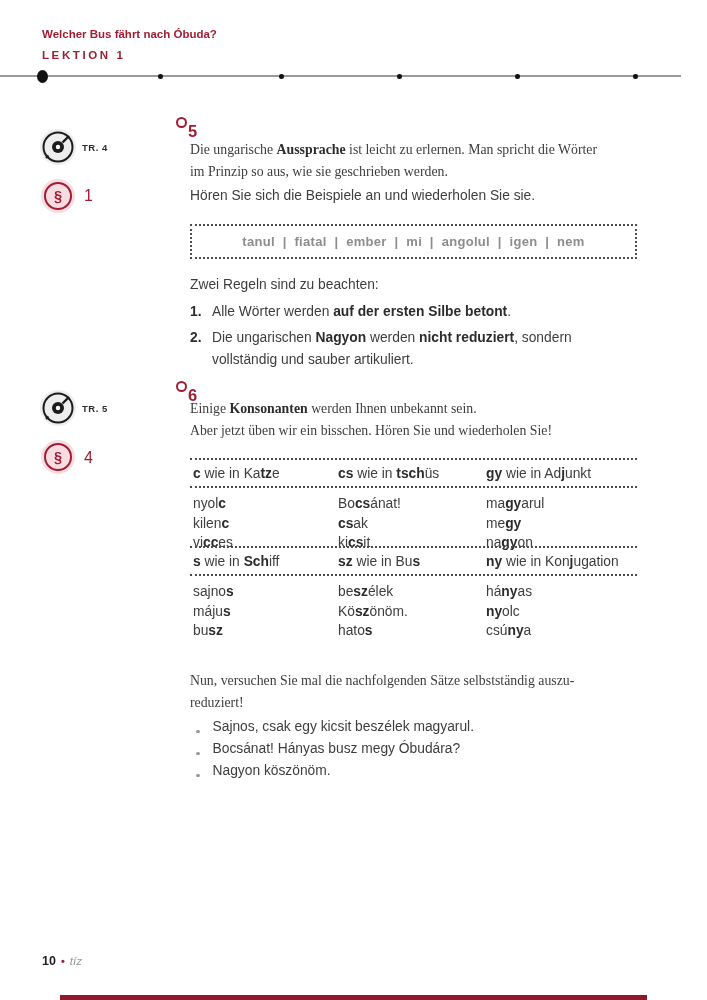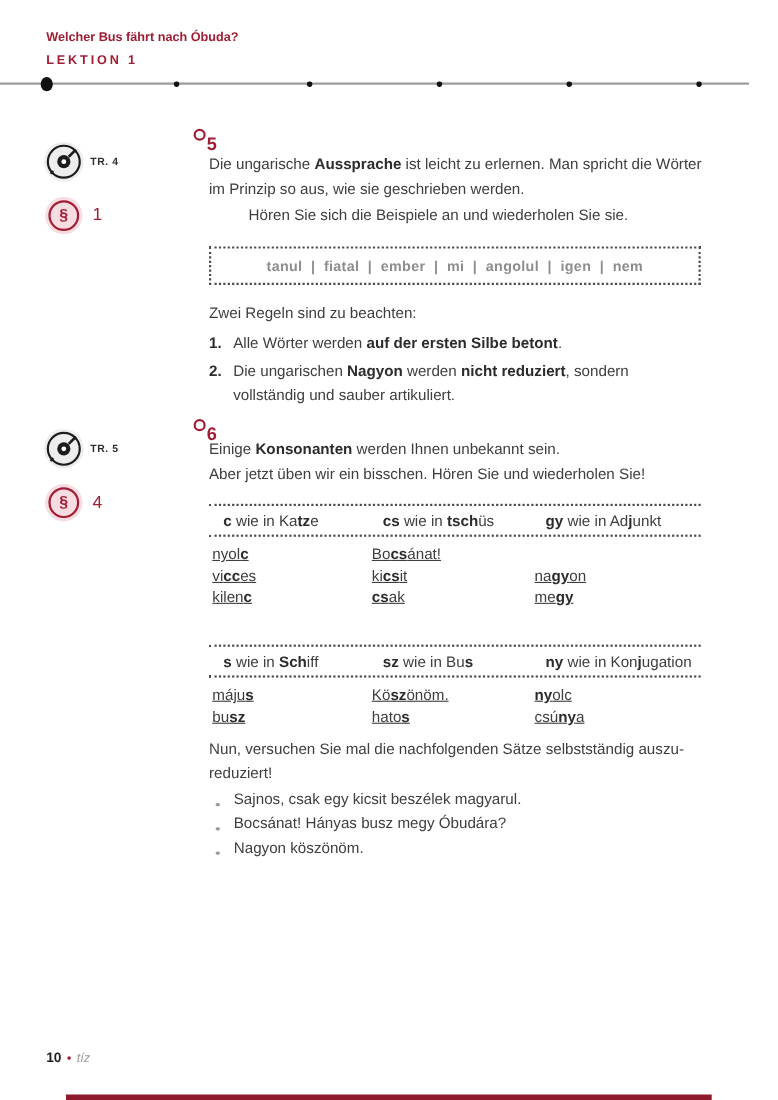--- a/index.html
+++ b/index.html
@@ -23,47 +23,47 @@
   .law-badge{position:absolute;width:34px;height:34px;border-radius:50%;background:#f7dde2;display:flex;align-items:center;justify-content:center;}
   .law-inner{width:24px;height:24px;border:2.2px solid #a01d33;border-radius:50%;display:flex;align-items:center;justify-content:center;font-size:14.5px;font-weight:700;color:#a01d33;line-height:1;}
   .law-num{position:absolute;font-size:16px;font-weight:400;color:#a01d33;}
 
   
   .sec-ring{position:absolute;width:7px;height:7px;border:2.6px solid #a01d33;border-radius:50%;}
   .sec-num{position:absolute;font-size:16.5px;font-weight:700;color:#a01d33;}
 
   
   .content{position:absolute;left:190px;width:449px;font-size:13.8px;line-height:21.5px;color:#3e3e3e;}
-  .line{white-space:nowrap;}
+  .line{white-space:nowrap;font-family:Liberation Serif, serif;}
 
   .word-box{
     position:absolute;left:190px;top:224px;width:443px;height:31px;
     border:2px dotted #4c4c4c;display:flex;align-items:center;justify-content:center;
     font-size:13px;font-weight:700;color:#8d8d8d;white-space:pre;letter-spacing:0.3px;
   }
 
   .rule{display:flex;}
   .rule-num{width:22px;font-weight:700;color:#2c2c2c;flex:none;}
   .rule-text{width:427px;}
 
   
   .dtable{position:absolute;left:190px;width:447px;border-top:2px dotted #4c4c4c;font-size:13.8px;}
   .trow{display:grid;grid-template-columns:145px 148px 1fr;padding-left:3px;}
-  .thead{padding-top:6px;padding-bottom:5px;margin-left:10px;}
+  .thead{padding-top:6px;padding-bottom:5px;}
   .tsep{border-top:2px dotted #4c4c4c;}
   .tbody{padding-top:6px;}
-  .tbody .trow{line-height:19.6px;text-decoration:underline;}
+  .tbody .trow{line-height:19.6px;}
 
   
   .bullet-item{display:flex;line-height:22px;align-items:center;}
   .bdot{width:3.5px;height:3.5px;border-radius:50%;background:#9a9a9a;margin:9px 0 0 6px;flex:none;}
   .btext{margin-left:13px;}
 
   
-  .footer{position:absolute;left:42px;top:954px;font-size:12.5px;display:flex;align-items:flex-end;gap:5px;}
+  .footer{position:absolute;left:42px;top:954px;font-size:12.5px;display:flex;align-items:center;gap:5px;}
   .footer .pg{font-weight:700;color:#1f1f1f;}
   .footer .fdot{color:#a01d33;font-size:11px;font-weight:700;}
   .footer .pw{font-style:italic;color:#9a9a9a;font-size:11.5px;font-family:Liberation Sans, sans-serif;}
   .bottom-bar{position:absolute;left:60px;top:995px;width:587px;height:5px;background:#8d1b2c;}
 </style>
 </head>
 <body>
 
 <div class="page">
 
@@ -112,21 +112,21 @@
   <div class="law-num" style="left:84px;top:449px;">4</div>
 
   <span class="sec-ring" style="left:176px;top:117px;"></span>
   <div class="sec-num" style="left:188px;top:122px;">5</div>
 
   <div class="content" style="top:139px;">
     <div class="line"><span>Die ungarische </span><span class="b">Aussprache</span><span> ist leicht zu erlernen. Man spricht die Wörter</span></div>
     <div class="line">im Prinzip so aus, wie sie geschrieben werden.</div>
   </div>
 
-  <div class="content" style="top:185px;margin-left:36px;">Hören Sie sich die Beispiele an und wiederholen Sie sie.</div>
+  <div class="content" style="top:185px;">Hören Sie sich die Beispiele an und wiederholen Sie sie.</div>
 
   <div class="word-box">tanul  |  fiatal  |  ember  |  mi  |  angolul  |  igen  |  nem</div>
 
   <div class="content" style="top:274px;">Zwei Regeln sind zu beachten:</div>
 
   <div class="content rule" style="top:301px;">
     <span class="rule-num">1.</span>
     <span class="rule-text"><span>Alle Wörter werden </span><span class="b">auf der ersten Silbe betont</span><span>.</span></span>
   </div>
   <div class="content rule" style="top:327px;">
@@ -146,42 +146,48 @@
       <div class="trow thead">
         <div class="tcell"><span class="b">c</span><span> wie in Ka</span><span class="b">tz</span><span>e</span></div>
         <div class="tcell"><span class="b">cs</span><span> wie in </span><span class="b">tsch</span><span>üs</span></div>
         <div class="tcell"><span class="b">gy</span><span> wie in Ad</span><span class="b">j</span><span>unkt</span></div>
       </div>
       <div class="tsep"></div>
       <div class="tbody">
         <div class="trow">
           <div class="tcell"><span>nyol</span><span class="b">c</span></div>
           <div class="tcell"><span>Bo</span><span class="b">cs</span><span>ánat!</span></div>
+          <div class="tcell"><span>ma</span><span class="b">gy</span><span>arul</span></div>
+        </div>
+        <div class="trow">
+          <div class="tcell"><span>kilen</span><span class="b">c</span></div>
+          <div class="tcell"><span class="b">cs</span><span>ak</span></div>
+          <div class="tcell"><span>me</span><span class="b">gy</span></div>
         </div>
         <div class="trow">
           <div class="tcell"><span>vi</span><span class="b">cc</span><span>es</span></div>
           <div class="tcell"><span>ki</span><span class="b">cs</span><span>it</span></div>
           <div class="tcell"><span>na</span><span class="b">gy</span><span>on</span></div>
         </div>
-        <div class="trow">
-          <div class="tcell"><span>kilen</span><span class="b">c</span></div>
-          <div class="tcell"><span class="b">cs</span><span>ak</span></div>
-          <div class="tcell"><span>me</span><span class="b">gy</span></div>
-        </div>
       </div>
     </div>
-  <div class="dtable" style="top:586px;">
+  <div class="dtable" style="top:546px;">
       <div class="trow thead">
         <div class="tcell"><span class="b">s</span><span> wie in </span><span class="b">Sch</span><span>iff</span></div>
         <div class="tcell"><span class="b">sz</span><span> wie in Bu</span><span class="b">s</span></div>
         <div class="tcell"><span class="b">ny</span><span> wie in Kon</span><span class="b">j</span><span>ugation</span></div>
       </div>
       <div class="tsep"></div>
       <div class="tbody">
         <div class="trow">
+          <div class="tcell"><span>sajno</span><span class="b">s</span></div>
+          <div class="tcell"><span>be</span><span class="b">sz</span><span>élek</span></div>
+          <div class="tcell"><span>há</span><span class="b">ny</span><span>as</span></div>
+        </div>
+        <div class="trow">
           <div class="tcell"><span>máju</span><span class="b">s</span></div>
           <div class="tcell"><span>Kö</span><span class="b">sz</span><span>önöm.</span></div>
           <div class="tcell"><span class="b">ny</span><span>olc</span></div>
         </div>
         <div class="trow">
           <div class="tcell"><span>bu</span><span class="b">sz</span></div>
           <div class="tcell"><span>hato</span><span class="b">s</span></div>
           <div class="tcell"><span>csú</span><span class="b">ny</span><span>a</span></div>
         </div>
       </div>

